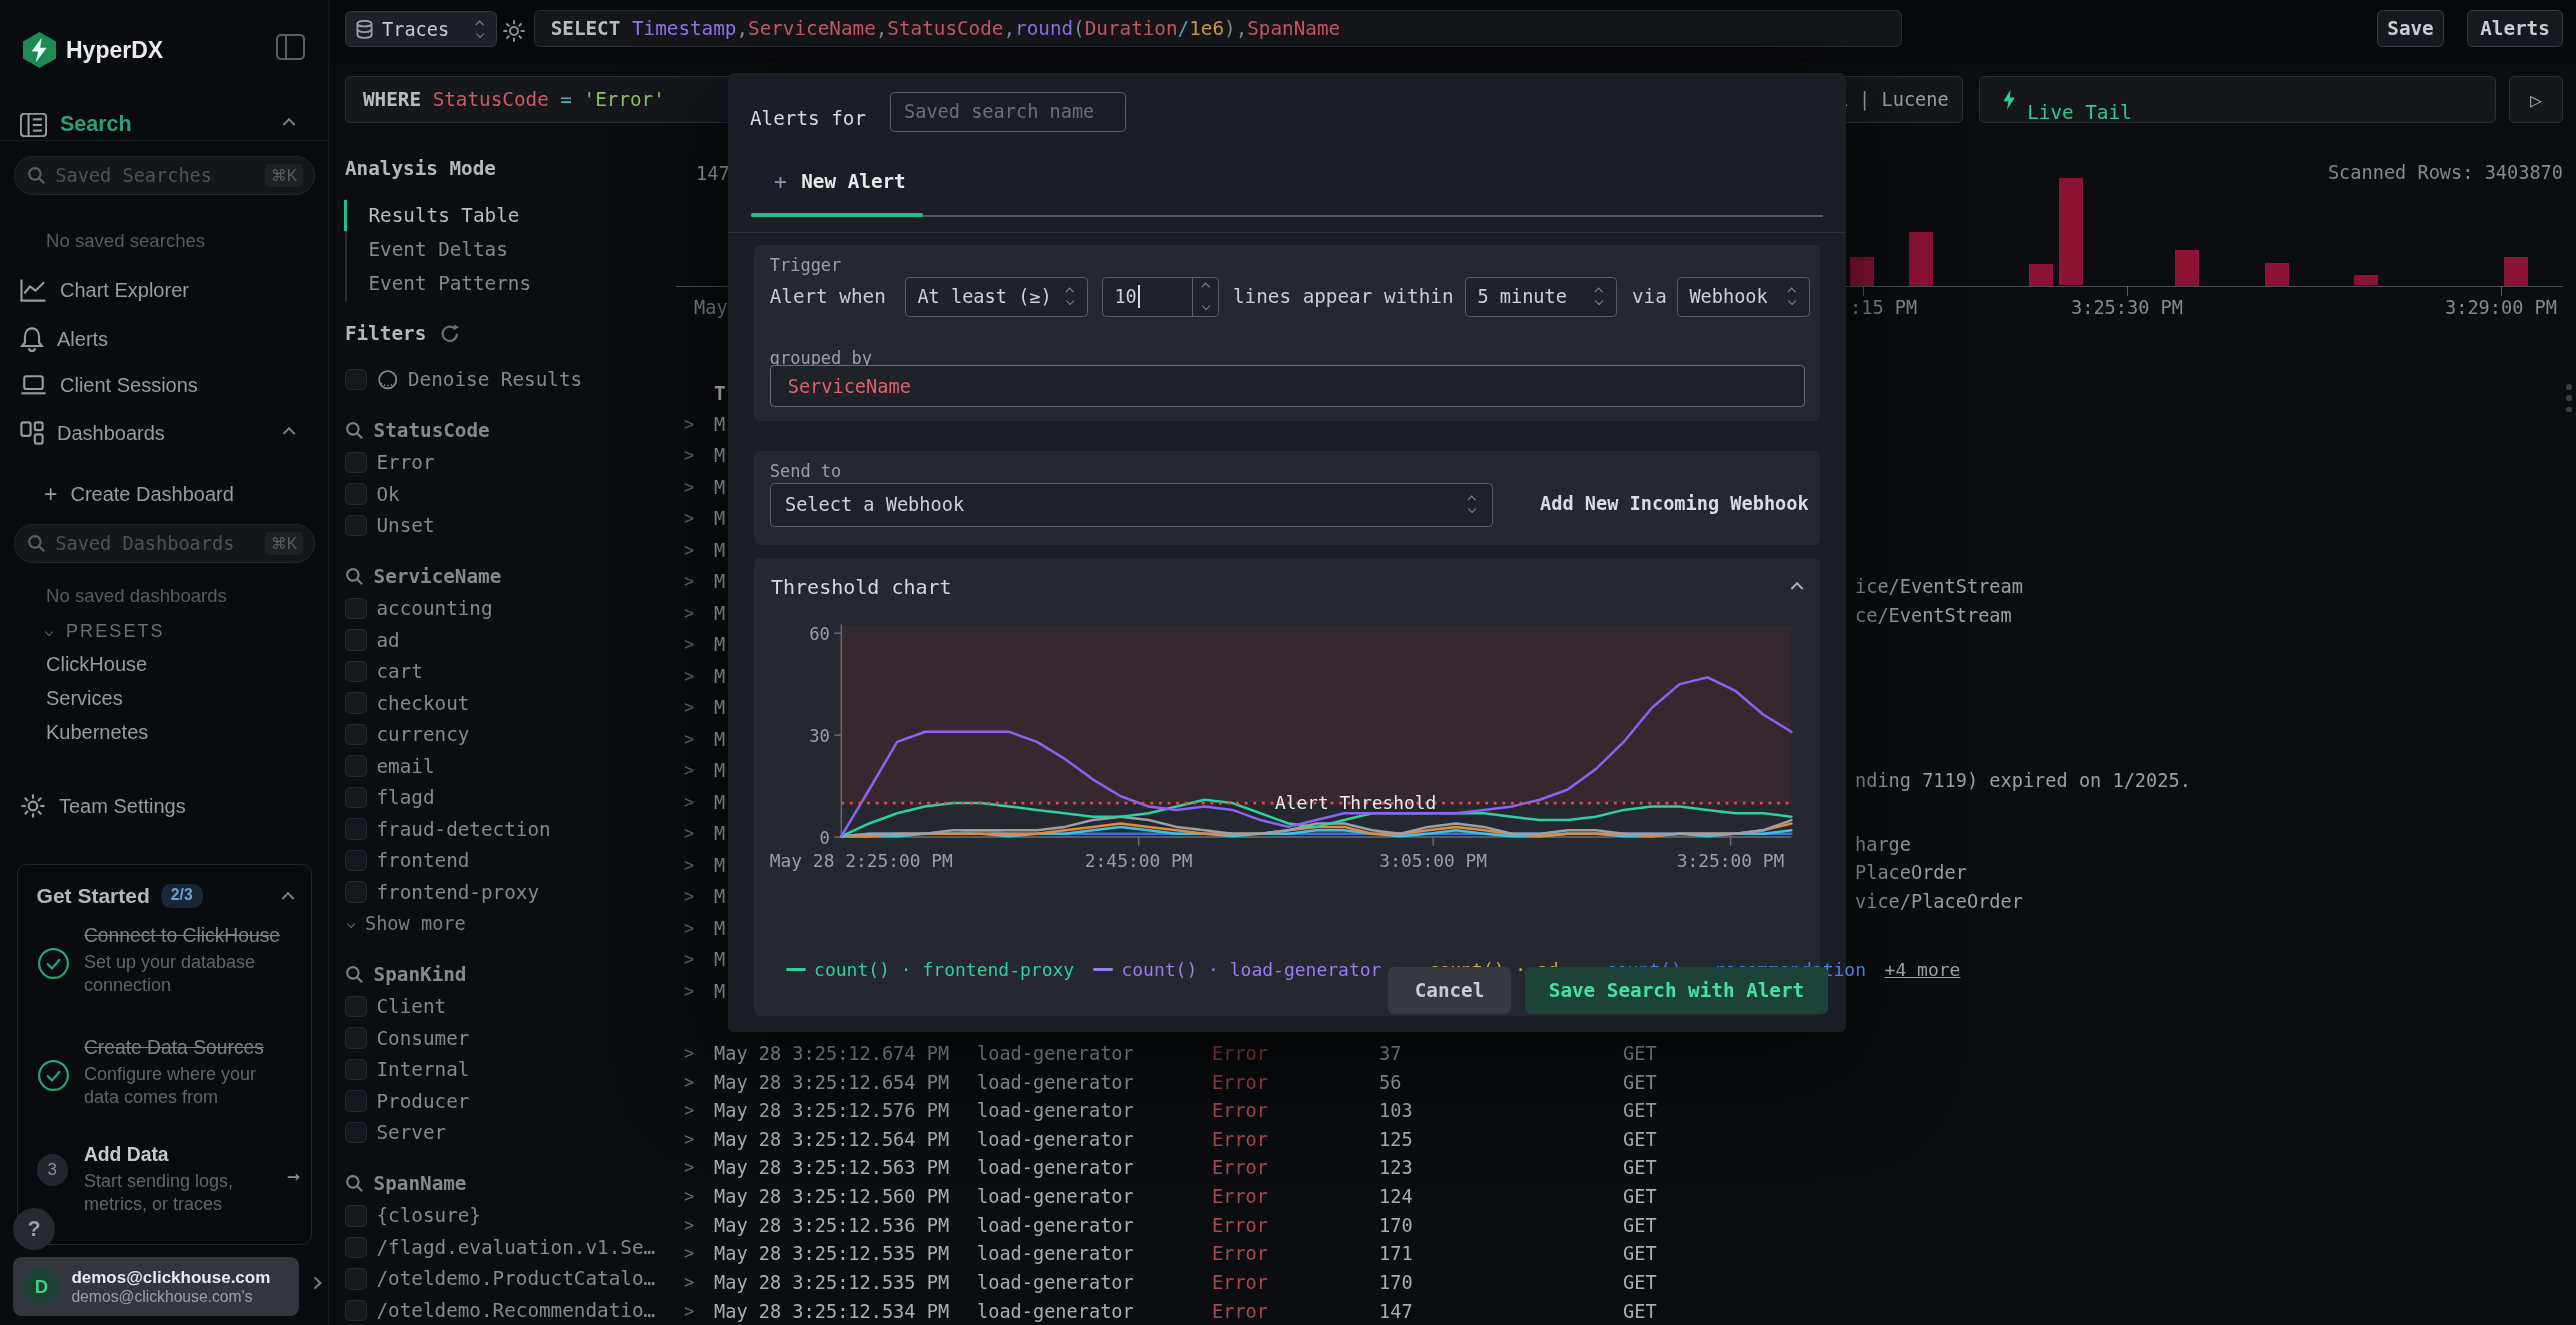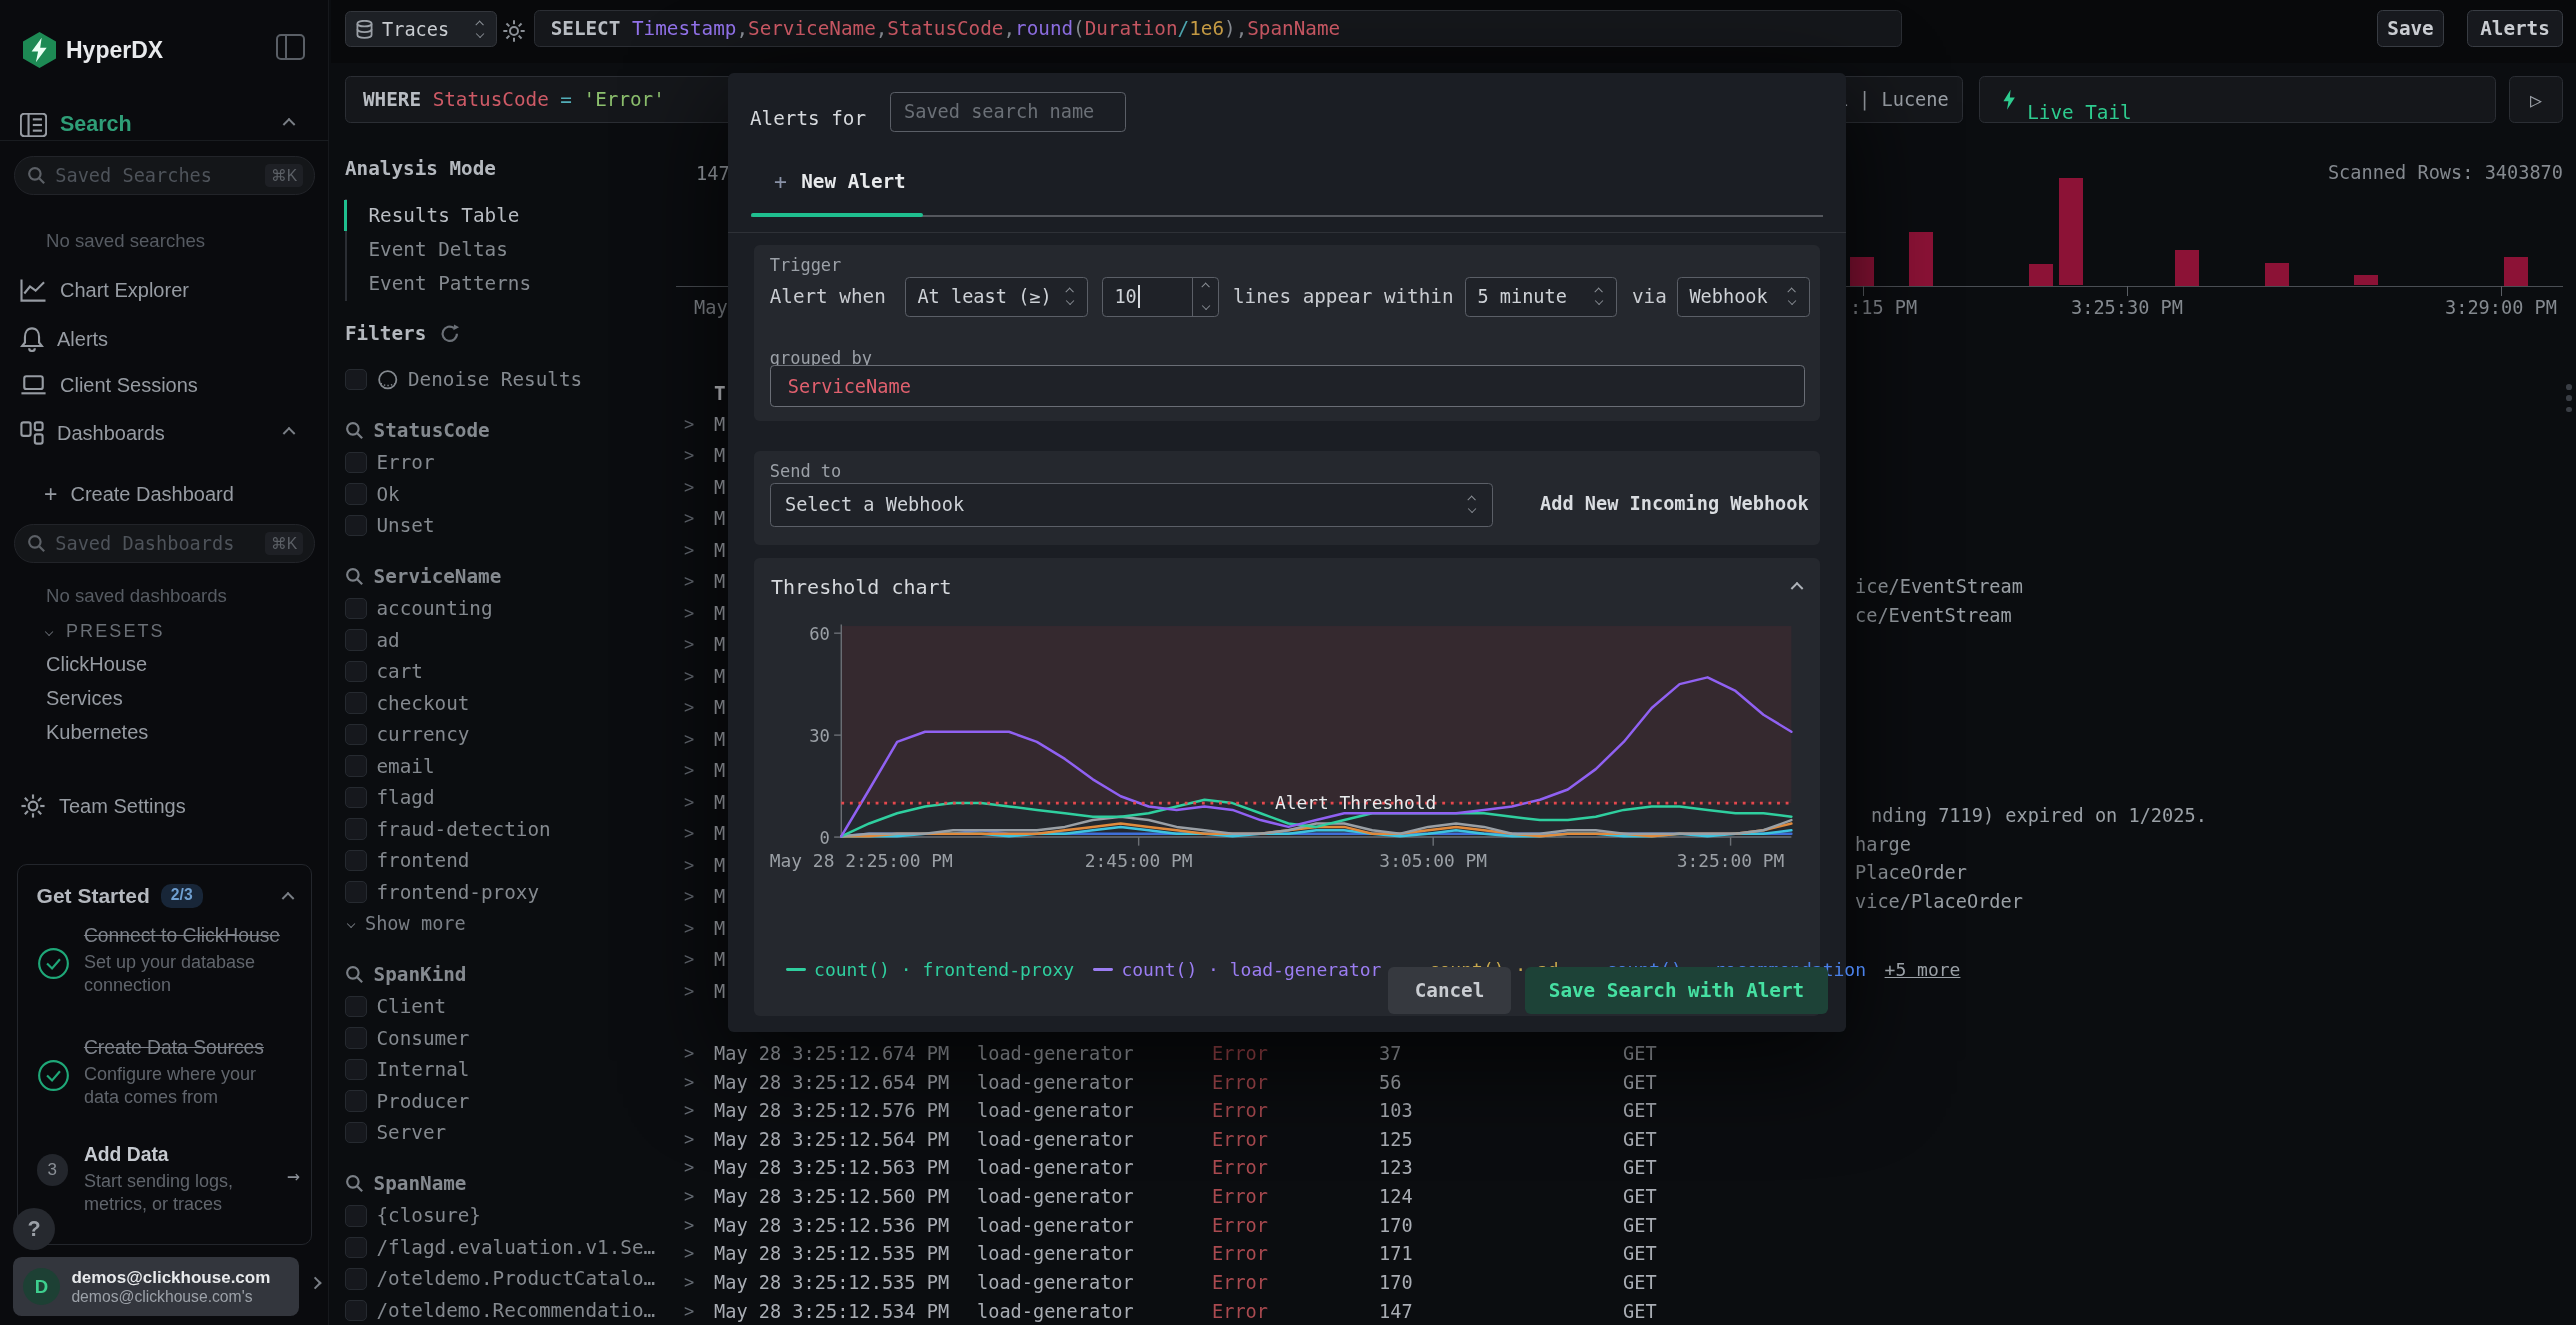--- a/index.html
+++ b/index.html
@@ -628,21 +628,21 @@
       <div class="trow" style="top: 1297px;">
         <span class="c-chev">&gt;</span>
         <span class="c-time">May 28 3:25:12.534 PM</span>
         <span class="c-svc">load-generator</span>
         <span class="c-status">Error</span>
         <span class="c-dur">147</span>
         <span class="c-span">GET</span>
       </div>
       <div style="position: absolute; left: 1855px; top: 576px; font-size: 18.6px; color: rgb(154, 160, 166); white-space: nowrap;">ice/EventStream</div>
       <div style="position: absolute; left: 1855px; top: 605px; font-size: 18.6px; color: rgb(154, 160, 166); white-space: nowrap;">ce/EventStream</div>
-      <div style="position: absolute; left: 1855px; top: 805px; font-size: 18.6px; color: rgb(154, 160, 166); white-space: nowrap; margin-left: 16px;">nding 7119) expired on 1/2025.</div>
+      <div style="position: absolute; left: 1855px; top: 770px; font-size: 18.6px; color: rgb(154, 160, 166); white-space: nowrap;">nding 7119) expired on 1/2025.</div>
       <div style="position: absolute; left: 1855px; top: 834px; font-size: 18.6px; color: rgb(154, 160, 166); white-space: nowrap;">harge</div>
       <div style="position: absolute; left: 1855px; top: 862px; font-size: 18.6px; color: rgb(154, 160, 166); white-space: nowrap;">PlaceOrder</div>
       <div style="position: absolute; left: 1855px; top: 891px; font-size: 18.6px; color: rgb(154, 160, 166); white-space: nowrap;">vice/PlaceOrder</div>
     </div>
 
   <div class="abs" style="left:2566px;top:384px;">
     <div style="width:5.7px;height:5.7px;border-radius:50%;background:#3a3e45;margin-bottom:5.7px;"></div>
     <div style="width:5.7px;height:5.7px;border-radius:50%;background:#3a3e45;margin-bottom:5.7px;"></div>
     <div style="width:5.7px;height:5.7px;border-radius:50%;background:#3a3e45;"></div>
   </div>
@@ -740,21 +740,21 @@
             <line x1="949.344" y1="390" x2="949.344" y2="402" stroke="#6a6e74" stroke-width="2"></line>
             <text x="949.344" y="432" fill="#9ba0a6" font-size="25" text-anchor="middle" font-family="DejaVu Sans Mono, monospace">3:05:00 PM</text>
             <line x1="1365.008" y1="390" x2="1365.008" y2="402" stroke="#6a6e74" stroke-width="2"></line>
             <text x="1365.008" y="432" fill="#9ba0a6" font-size="25" text-anchor="middle" font-family="DejaVu Sans Mono, monospace">3:25:00 PM</text>
           </svg></div>
       <div id="legend" class="abs" style="left:31.5px;top:401px;display:flex;align-items:center;gap:18.6px;">
           <div class="legend-item"><span class="legend-dash" style="background: rgb(47, 207, 159);"></span><span style="color: rgb(47, 207, 159);">count() · frontend-proxy</span></div>
           <div class="legend-item"><span class="legend-dash" style="background: rgb(155, 125, 242);"></span><span style="color: rgb(155, 125, 242);">count() · load-generator</span></div>
           <div class="legend-item"><span class="legend-dash" style="background: rgb(201, 169, 77);"></span><span style="color: rgb(201, 169, 77);">count() · ad</span></div>
           <div class="legend-item"><span class="legend-dash" style="background: rgb(74, 128, 232);"></span><span style="color: rgb(74, 128, 232);">count() · recommendation</span></div>
-          <div class="legend-item"><span style="color: rgb(154, 160, 166); text-decoration: underline;">+5 more</span></div>
+          <div class="legend-item"><span style="color: rgb(154, 160, 166); text-decoration: underline;">+4 more</span></div>
         </div>
     </div>
 
     <div class="abs" style="left:0;top:952px;width:1118px;height:7.2px;"></div>
     <div class="btn abs" style="left:660px;top:894px;width:123px;height:47px;background:#36393f;border:none;">Cancel</div>
     <div class="btn abs" style="left:797px;top:894px;width:303px;height:47px;background:#1d4237;border:none;color:#46e0a2;">Save Search with Alert</div>
   </div>
 
 </div>
 

